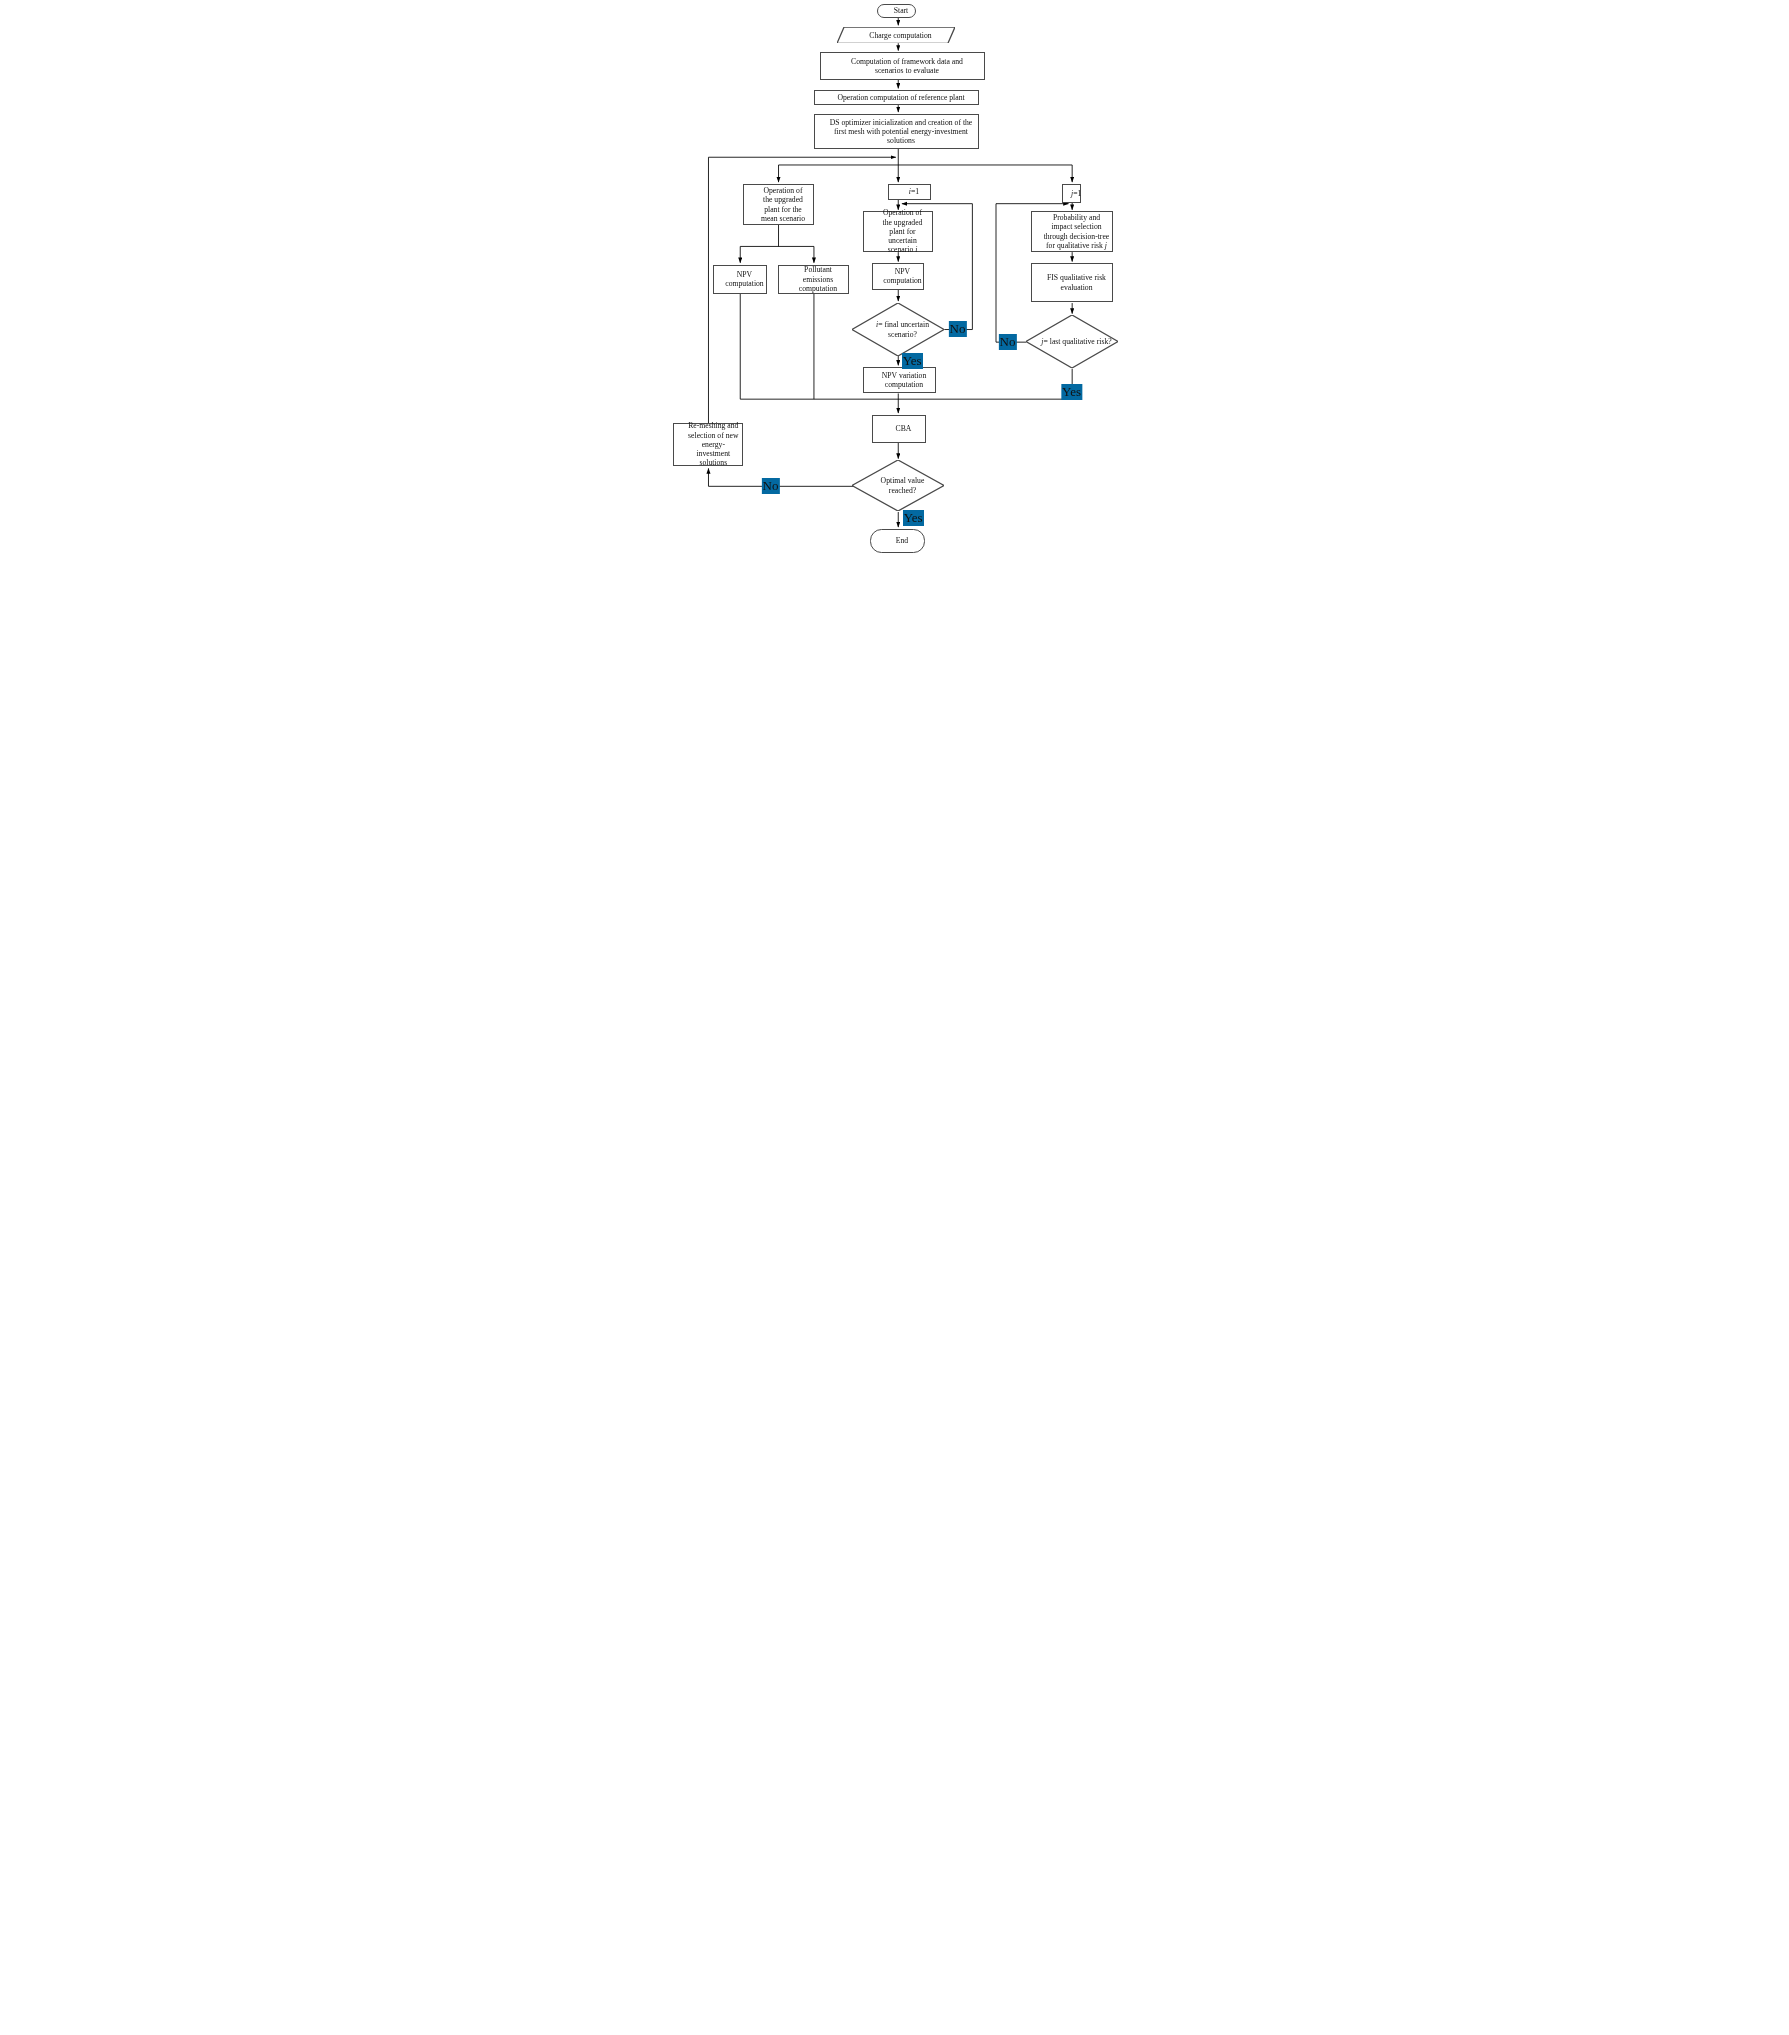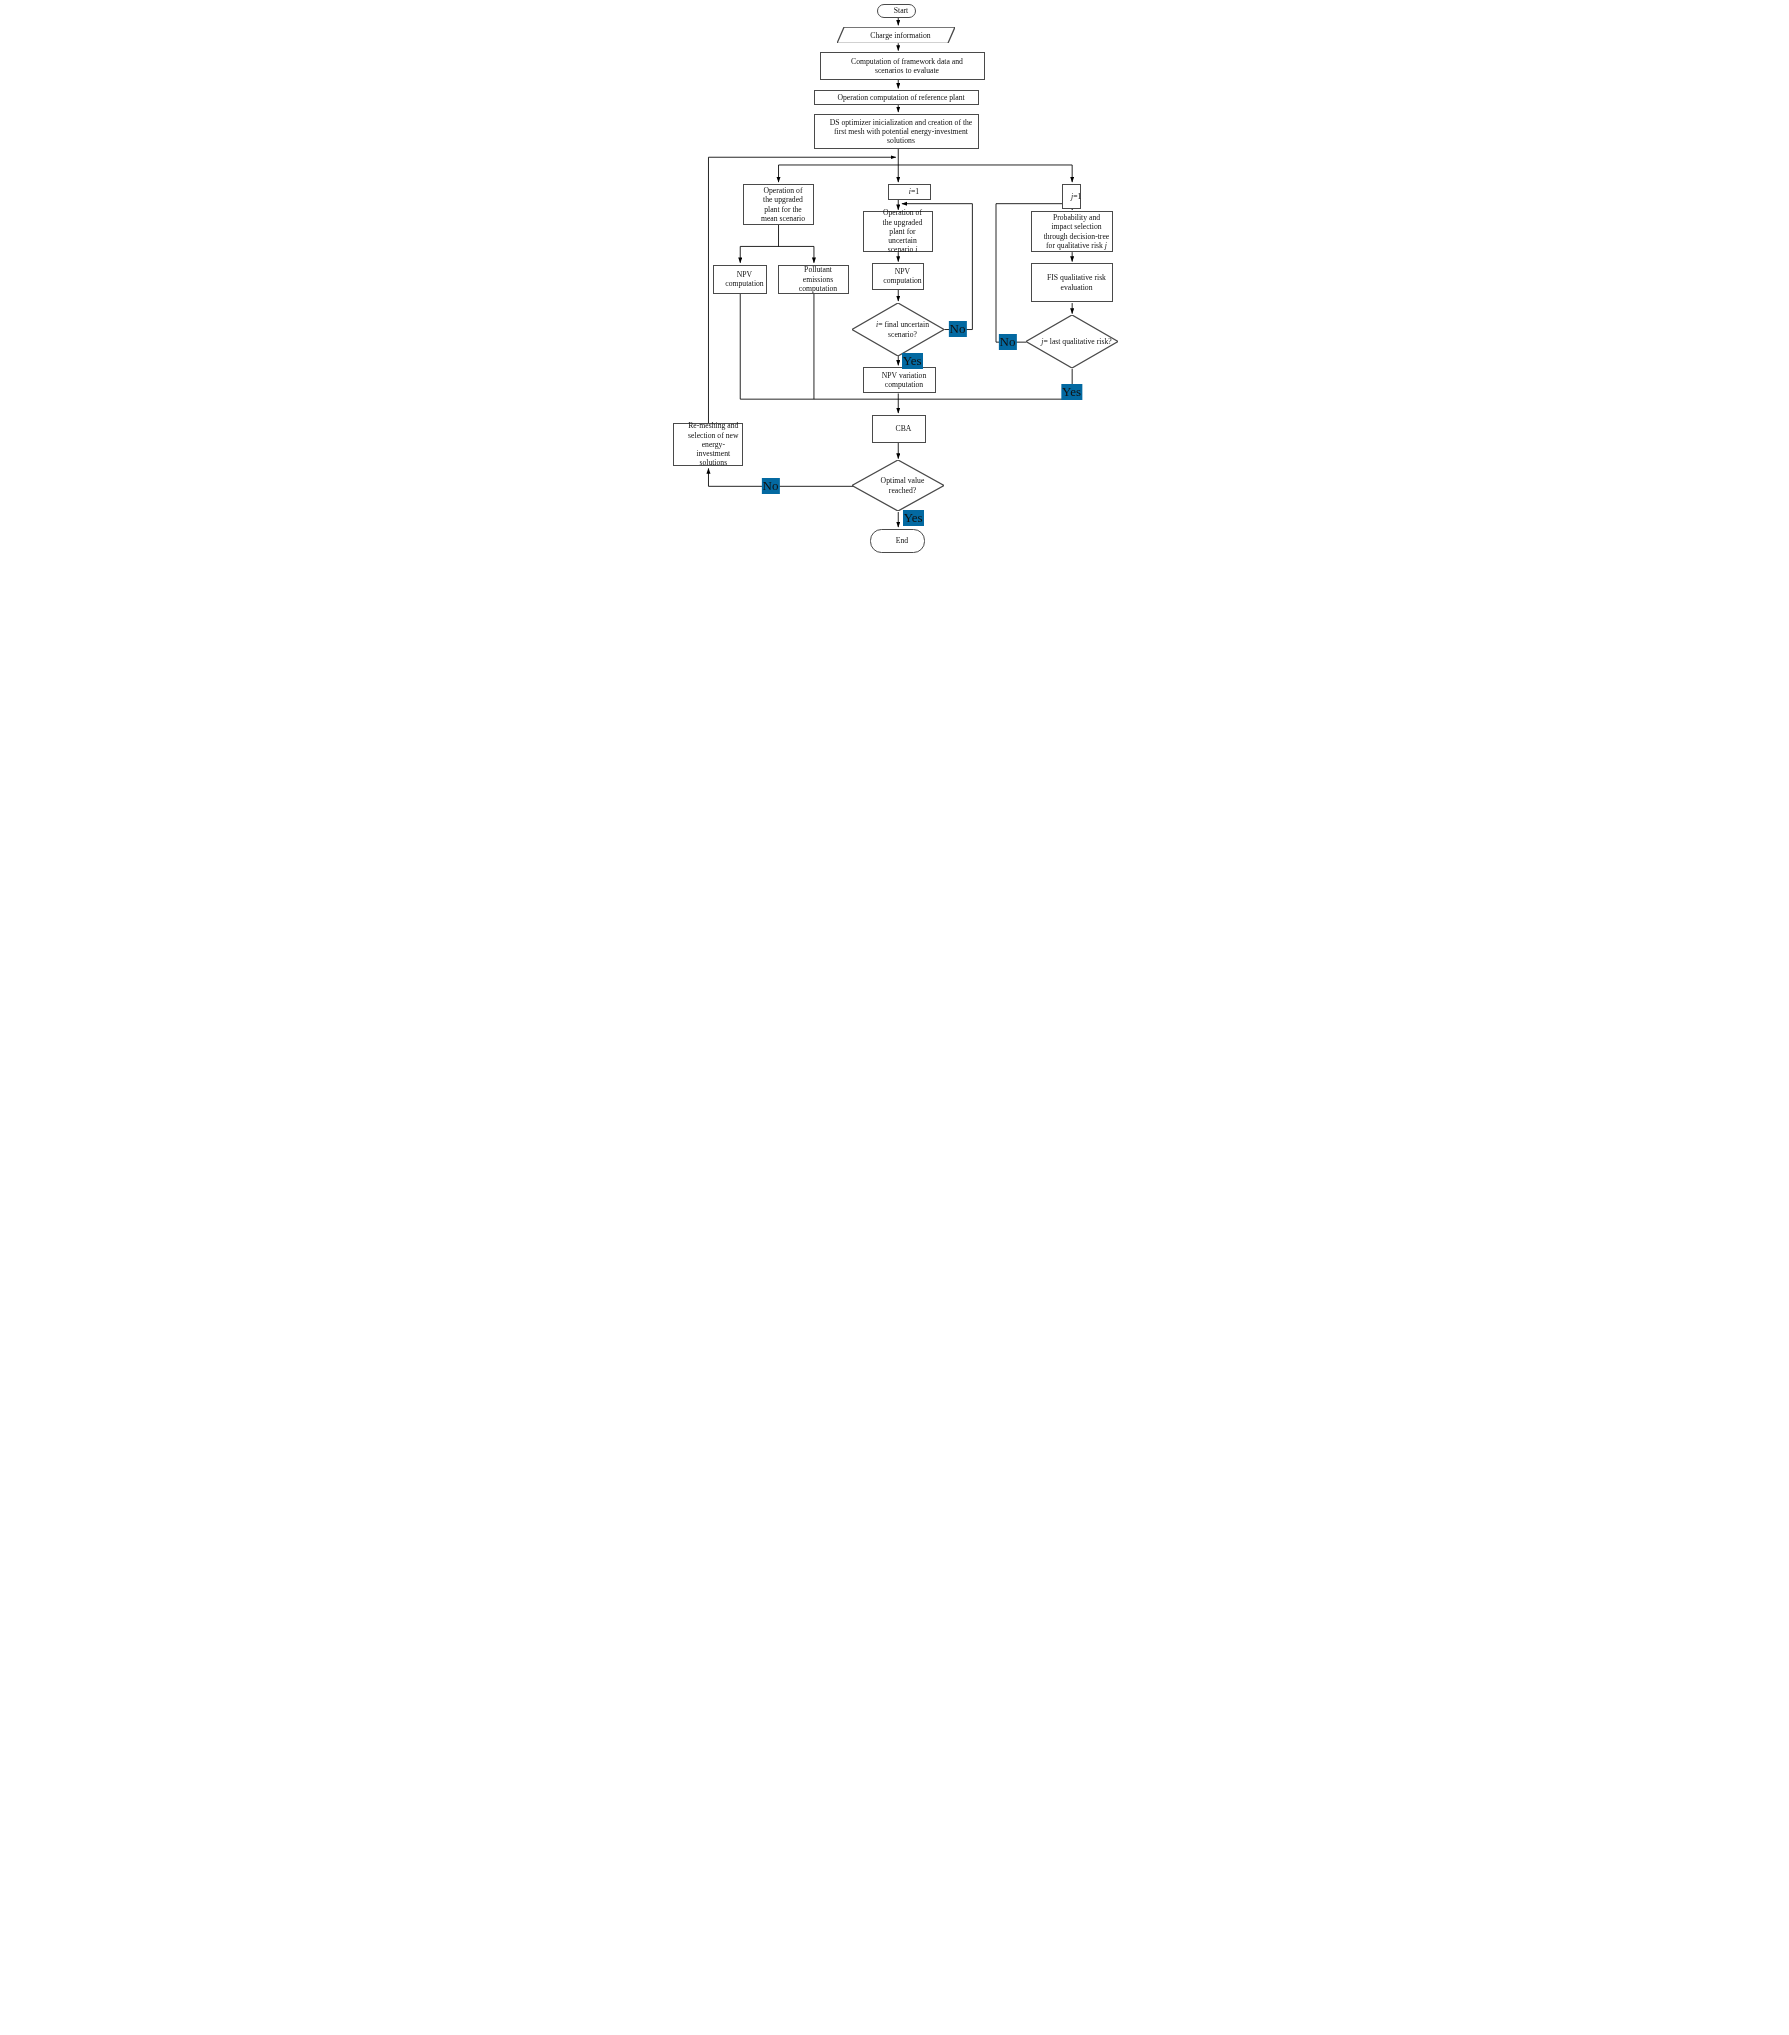--- a/index.html
+++ b/index.html
@@ -87,21 +87,21 @@
   </svg>
 
   <div class="node stadium" style="left:206px;top:3.7px;width:39px;height:14px;border-radius:7px;">
     <span class="lbl">Start</span>
   </div>
 
   <div class="node" style="left:166px;top:27px;width:118px;height:16.3px;">
     <svg class="shape" viewBox="0 0 100 100" preserveAspectRatio="none">
       <polygon points="6,0 100,0 94,100 0,100"></polygon>
     </svg>
-    <span class="lbl">Charge information</span>
+    <span class="lbl">Charge computation</span>
   </div>
 
   <div class="node rect" style="left:149px;top:52px;width:165px;height:28px;padding:0 15.5px;">
     <span class="lbl">Computation of framework data and scenarios to evaluate</span>
   </div>
 
   <div class="node rect" style="left:143px;top:90px;width:165px;height:15px;">
     <span class="lbl">Operation computation of reference plant</span>
   </div>
 
@@ -137,21 +137,21 @@
     <svg class="shape" viewBox="0 0 100 100" preserveAspectRatio="none">
       <polygon points="50,0 100,50 50,100 0,50"></polygon>
     </svg>
     <span class="lbl" style="width:69px;"><span class="var">i</span><span>= final uncertain scenario?</span></span>
   </div>
 
   <div class="node rect" style="left:192px;top:367px;width:73px;height:26px;">
     <span class="lbl">NPV variation computation</span>
   </div>
 
-  <div class="node rect" style="left:391px;top:184px;width:19.5px;height:25px;">
+  <div class="node rect" style="left:391px;top:184px;width:19.5px;height:19px;">
     <span class="lbl"><span class="var">j</span><span>=1</span></span>
   </div>
 
   <div class="node rect" style="left:360px;top:211px;width:82px;height:41px;padding:0 2px;">
     <span class="lbl"><span>Probability and impact selection through decision-tree for qualitative risk </span><span class="var">j</span></span>
   </div>
 
   <div class="node rect" style="left:360px;top:263px;width:82px;height:39px;padding:0 4.9px;">
     <span class="lbl">FIS qualitative risk evaluation</span>
   </div>

